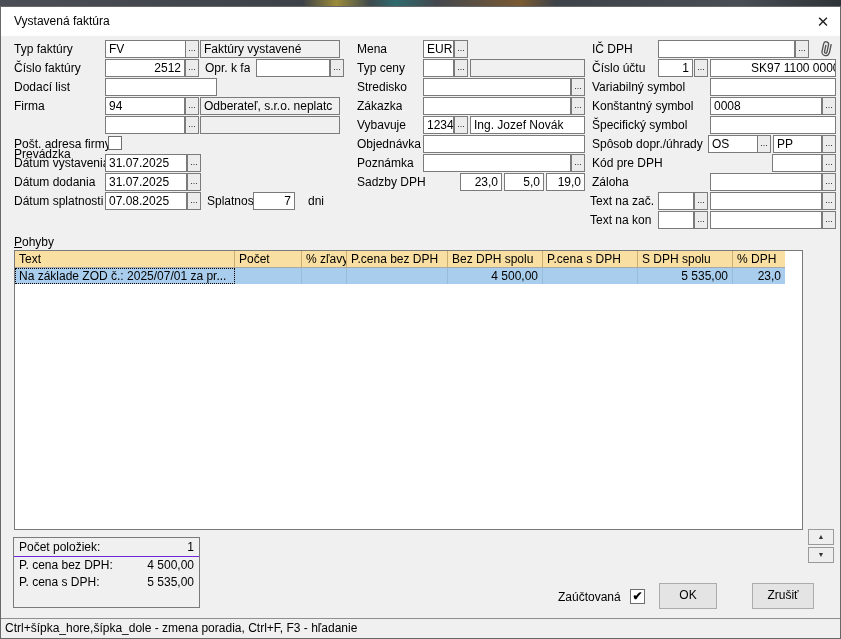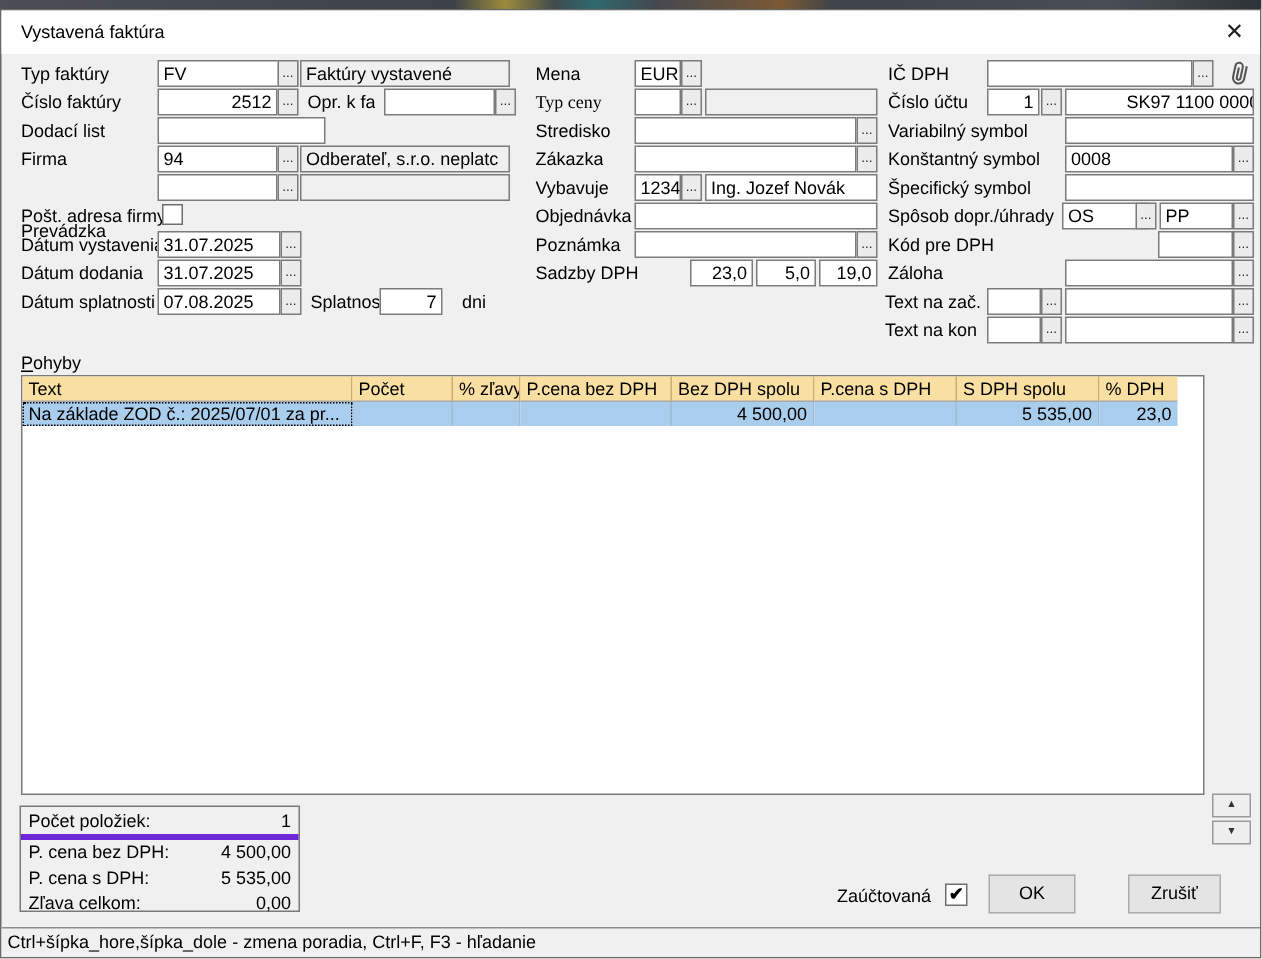--- a/index.html
+++ b/index.html
@@ -32,21 +32,21 @@
     border-right:1px solid #c9ad72;border-bottom:1px solid #a8a8a8;
     line-height:16px;padding:0 4px;white-space:nowrap;overflow:hidden;}
   .tc{position:absolute;top:268px;height:16px;box-sizing:border-box;background:#a9cdec;
     border-right:1px solid rgba(0,0,0,0.08);line-height:16px;padding:0 4px;
     white-space:nowrap;overflow:hidden;}
   .tc.fr{text-align:right;}
   .focuscell{outline:1px dotted #000;outline-offset:-1px;}
   .sum{position:absolute;left:13px;top:537px;width:187px;height:71px;box-sizing:border-box;
     border:1px solid #7a7a7a;background:#f0f0f0;padding:1px 0;}
   .sumrow{display:flex;justify-content:space-between;height:17px;line-height:16px;padding:0 5px;}
-  .sumrow.divider{border-bottom:4px solid #6d28d9;}
+  .sumrow.divider{border-bottom:1px solid #6d28d9;}
   .btn{position:absolute;box-sizing:border-box;border:1px solid #acacac;background:#e4e4e4;
     text-align:center;line-height:23px;height:26px;}
   .mini{position:absolute;width:26px;height:16px;box-sizing:border-box;border:1px solid #9a9a9a;
     background:#eeeeee;text-align:center;line-height:13px;font-size:7px;color:#333;}
   .status{position:absolute;left:1px;top:618px;width:839px;height:20px;background:#f0f0f0;
     border-top:1px solid #8e8e8e;line-height:19px;padding-left:4px;box-sizing:border-box;
     white-space:nowrap;overflow:hidden;}
 </style>
 </head>
 <body>
@@ -97,21 +97,21 @@
 <div class="f" style="left:105px;top:192px;width:82px;">07.08.2025</div>
 <div class="d" style="left:187px;top:192px;">...</div>
 <div class="l" style="left:207px;top:192px;">Splatnosť</div>
 <div class="f fr" style="left:253px;top:192px;width:42px;">7</div>
 <div class="l" style="left:308px;top:192px;">dni</div>
 
 <div class="l" style="left:357px;top:40px;">Mena</div>
 <div class="f" style="left:423px;top:40px;width:31px;">EUR</div>
 <div class="d" style="left:454px;top:40px;">...</div>
 
-<div class="l" style="left:357px;top:59px;font-family:Liberation Serif, serif;">Typ ceny</div>
+<div class="l" style="left:357px;top:59px;">Typ ceny</div>
 <div class="f" style="left:423px;top:59px;width:31px;"></div>
 <div class="d" style="left:454px;top:59px;">...</div>
 <div class="f ro" style="left:470px;top:59px;width:115px;"></div>
 
 <div class="l" style="left:357px;top:78px;">Stredisko</div>
 <div class="f" style="left:423px;top:78px;width:148px;"></div>
 <div class="d" style="left:571px;top:78px;">...</div>
 
 <div class="l" style="left:357px;top:97px;">Zákazka</div>
 <div class="f" style="left:423px;top:97px;width:148px;"></div>
@@ -214,24 +214,20 @@
     <span>1</span>
   </div>
   <div class="sumrow">
     <span>P. cena bez DPH:</span>
     <span>4 500,00</span>
   </div>
   <div class="sumrow">
     <span>P. cena s DPH:</span>
     <span>5 535,00</span>
   </div>
-  <div class="sumrow">
-    <span>Zľava celkom:</span>
-    <span>0,00</span>
-  </div>
 </div>
 
 <div class="l" style="left:558px;top:588px;">Zaúčtovaná</div>
 <div class="cb" style="left:630px;top:589px;width:15px;height:15px;line-height:13px;"><span>✔</span></div>
 <div class="btn" style="left:659px;top:583px;width:58px;">OK</div>
 <div class="btn" style="left:752px;top:583px;width:62px;">Zrušiť</div>
 
 <div class="status">Ctrl+šípka_hore,šípka_dole - zmena poradia, Ctrl+F, F3 - hľadanie</div>
 
 </body></html>

